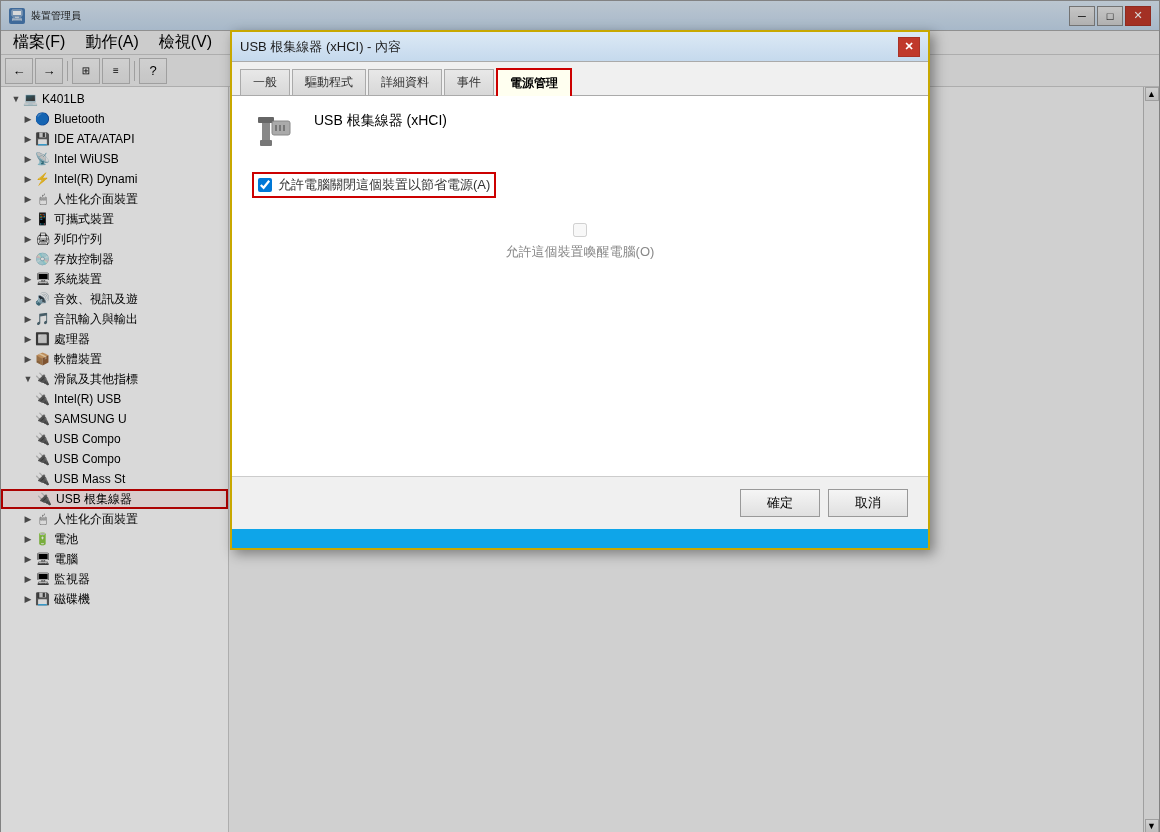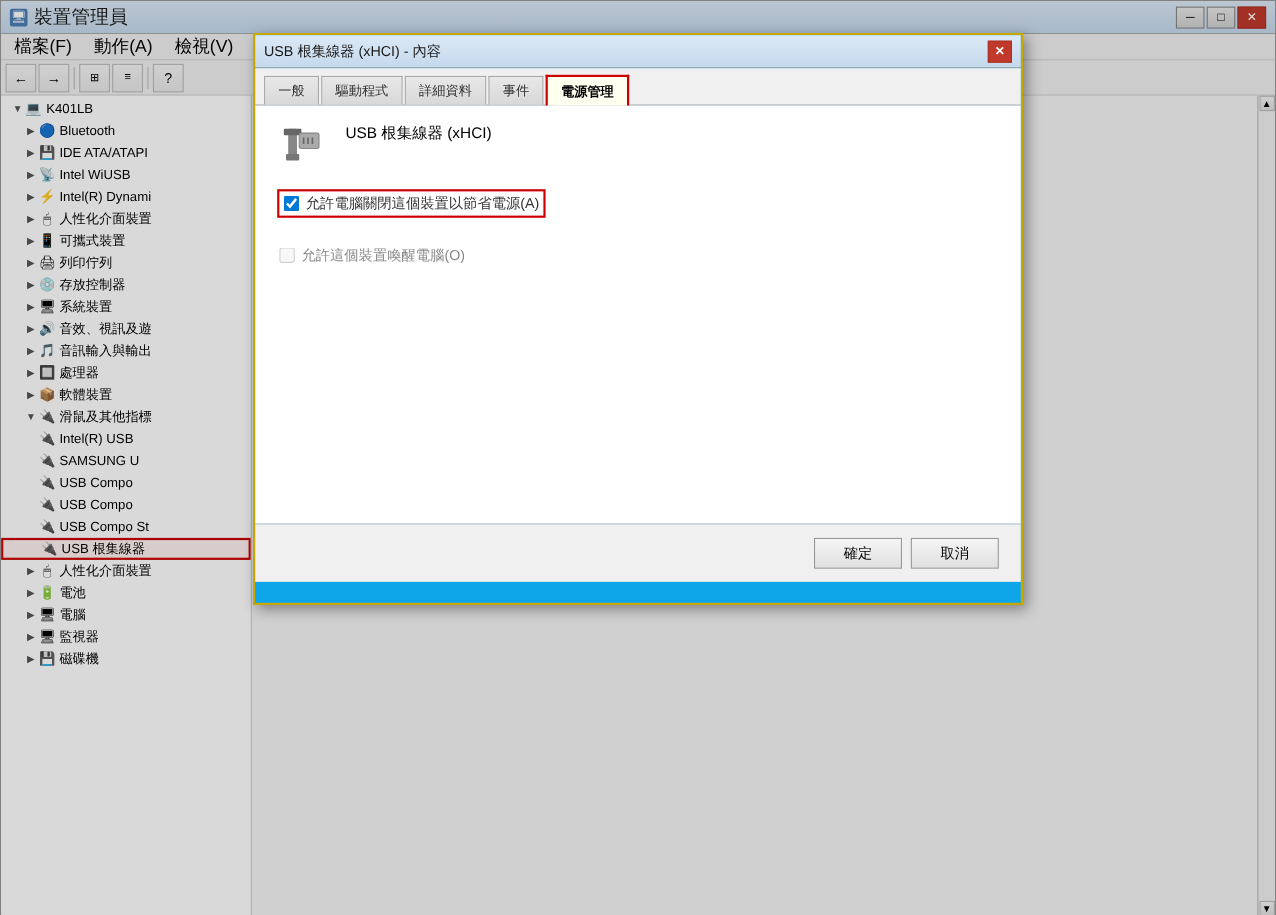--- a/index.html
+++ b/index.html
@@ -45,21 +45,21 @@
       background: #4a7db5;
       border-radius: 2px;
       display: flex;
       align-items: center;
       justify-content: center;
       font-size: 10px;
       color: white;
     }
 
     .title-text {
-      font-size: 17px;
+      font-size: 10px;
       color: #1a1a1a;
     }
 
     .title-controls {
       display: flex;
       gap: 2px;
     }
 
     .title-btn {
       width: 26px;
@@ -510,21 +510,21 @@
 
       <div class="tree-item">
         <span class="tree-indent" style="width:30px;"></span>
         <span class="tree-icon">🔌</span>
         <span>USB Compo</span>
       </div>
 
       <div class="tree-item">
         <span class="tree-indent" style="width:30px;"></span>
         <span class="tree-icon">🔌</span>
-        <span>USB Compo St</span>
+        <span>USB Mass St</span>
       </div>
 
       <div class="tree-item highlighted" style="border:2px solid #cc0000; background:#fff0f0;">
         <span class="tree-indent" style="width:30px;"></span>
         <span class="tree-icon">🔌</span>
         <span>USB 根集線器</span>
       </div>
 
       <div class="tree-item">
         <span class="tree-indent" style="width:16px;"></span>
@@ -618,21 +618,21 @@
 
         
         <div class="checkbox-row highlighted" style="border:2px solid #cc0000;display:inline-flex;padding:2px 4px;">
           <input type="checkbox" class="checkbox-input" checked="" style="">
           <label class="checkbox-label">允許電腦關閉這個裝置以節省電源(A)</label>
         </div>
 
         <br><br>
 
         
-        <div class="checkbox-row" style="display:flex;align-items:center;gap:6px;">
+        <div class="checkbox-row" style="display:flex;align-items:center;gap:6px;flex-direction:column;">
           <input type="checkbox" class="checkbox-input" disabled="" style="">
           <label class="checkbox-label disabled">允許這個裝置喚醒電腦(O)</label>
         </div>
 
       </div>
 
     </div>
 
     <div class="dialog-footer">
       <button class="dialog-btn">確定</button>

